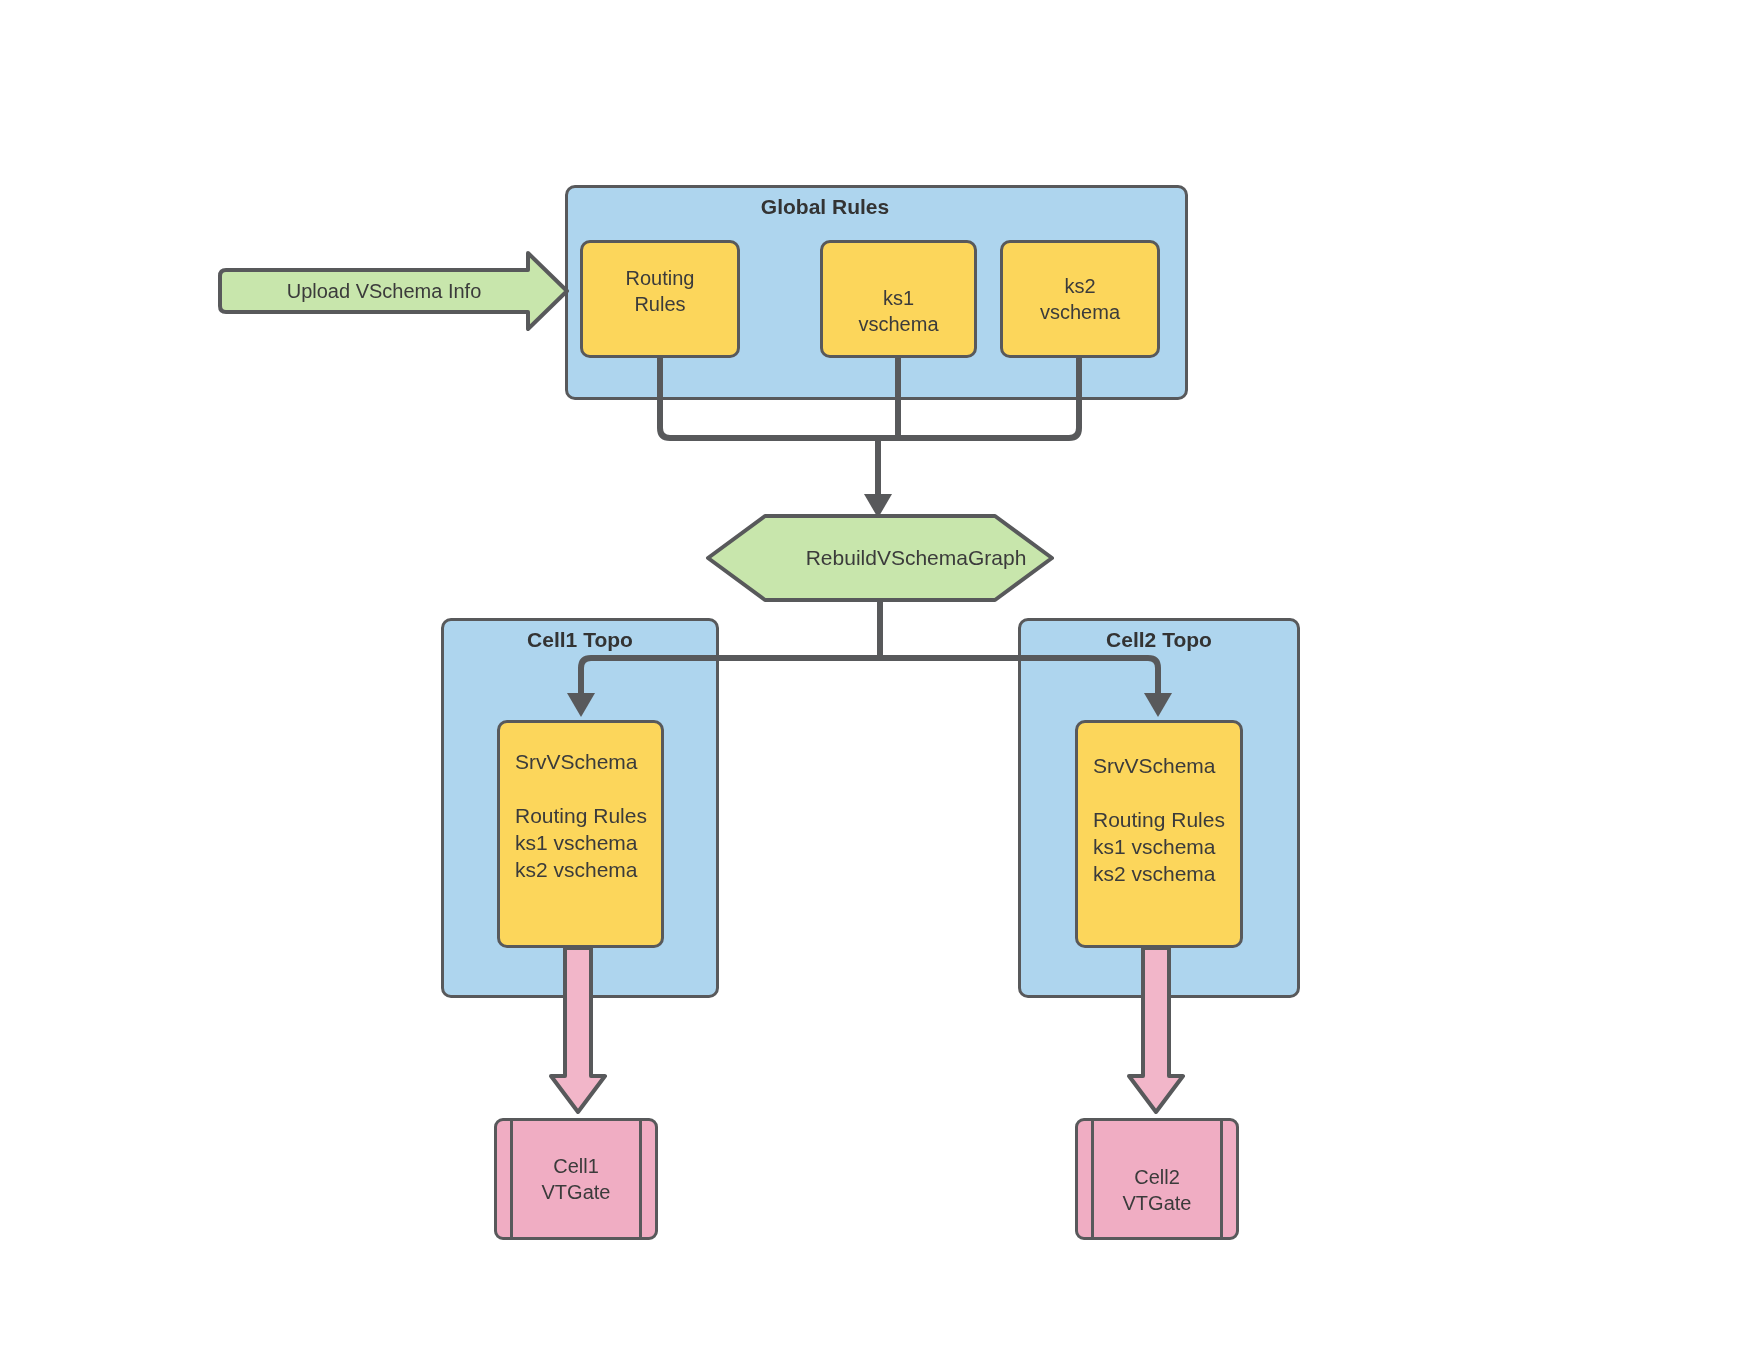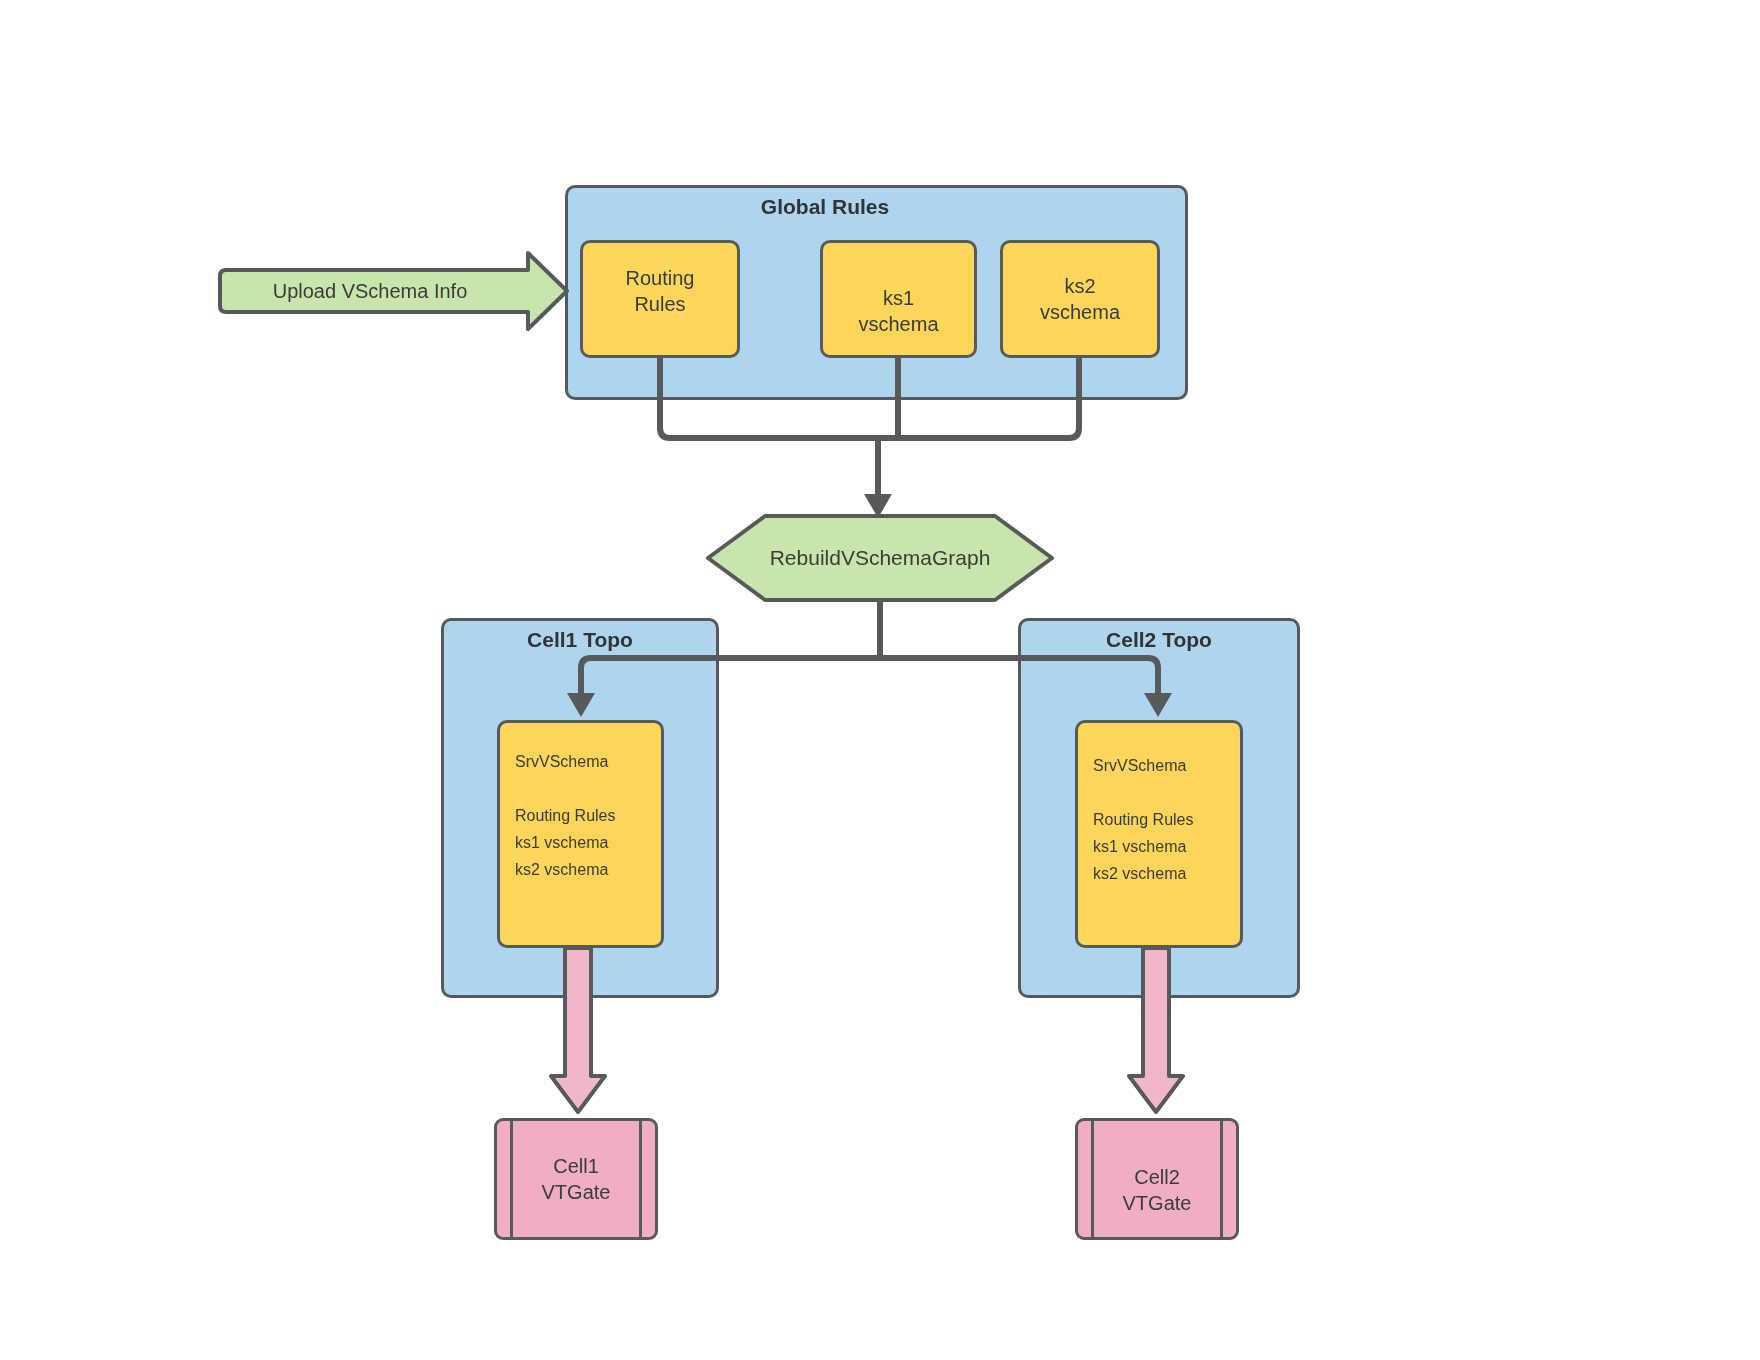--- a/index.html
+++ b/index.html
@@ -77,21 +77,21 @@
     font-size: 21px;
     color: #333333;
     text-align: center;
     white-space: pre;
     z-index: 5;
   }
   .srv-text {
     position: absolute;
     white-space: pre-line;
     color: #3b3b3b;
-    font-size: 16px;
+    font-size: 21px;
     line-height: 27px;
     text-align: left;
     z-index: 5;
   }
   svg.layer { z-index: 2; }
   .shape-stroke {
     stroke: var(--line, #58595B);
     stroke-width: 4px;
     stroke-linejoin: round;
   }
@@ -152,23 +152,23 @@
   </div>
 
   <div class="title" style="left:625px; top:195px; width:400px;">Global Rules</div>
   <div class="label" style="left:580px; top:232px; width:160px; height:118px;">Routing
 Rules</div>
   <div class="label" style="left:820px; top:240px; width:157px; height:141px;">ks1
 vschema</div>
   <div class="label" style="left:1000px; top:240px; width:160px; height:118px;">ks2
 vschema</div>
 
-  <div class="label" style="left:216px; top:270px; width:308px; height:42px;">Upload VSchema Info</div>
+  <div class="label" style="left:230px; top:270px; width:308px; height:42px;">Upload VSchema Info</div>
 
-  <div class="label" style="left:708px; top:516px; width:344px; height:84px; font-size:21px;">RebuildVSchemaGraph</div>
+  <div class="label" style="left:744px; top:516px; width:344px; height:84px; font-size:21px;">RebuildVSchemaGraph</div>
 
   <div class="title" style="left:441px; top:628px; width:278px;">Cell1 Topo</div>
   <div class="title" style="left:1018px; top:628px; width:282px;">Cell2 Topo</div>
 
   <div class="srv-text" style="left:515px; top:748px; width:150px;">SrvVSchema
 
 Routing Rules
 ks1 vschema
 ks2 vschema</div>
   <div class="srv-text" style="left:1093px; top:752px; width:150px;">SrvVSchema

